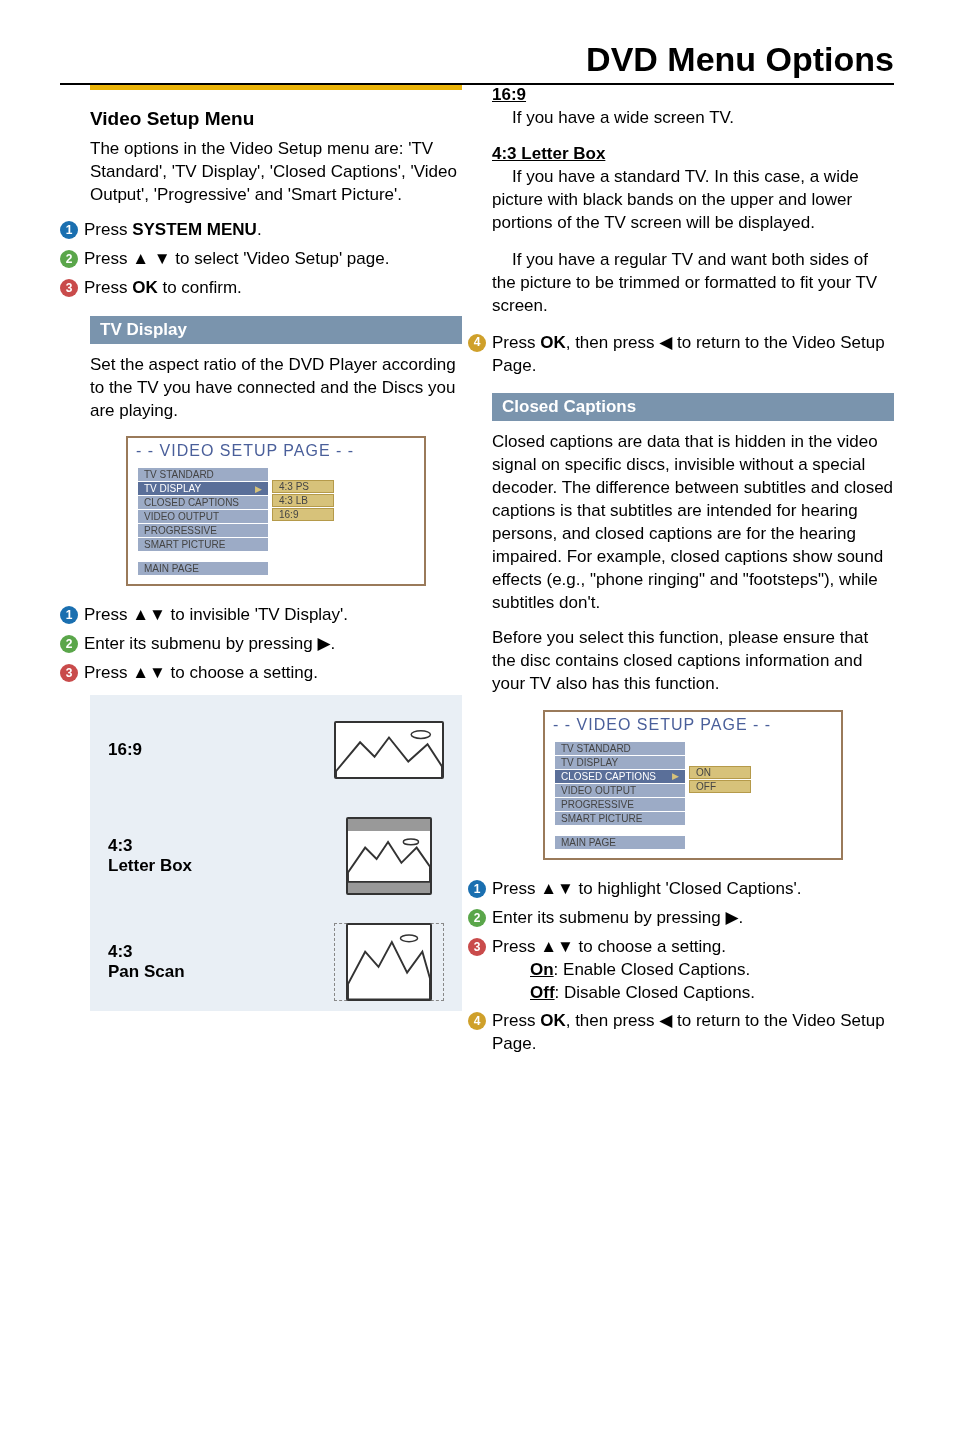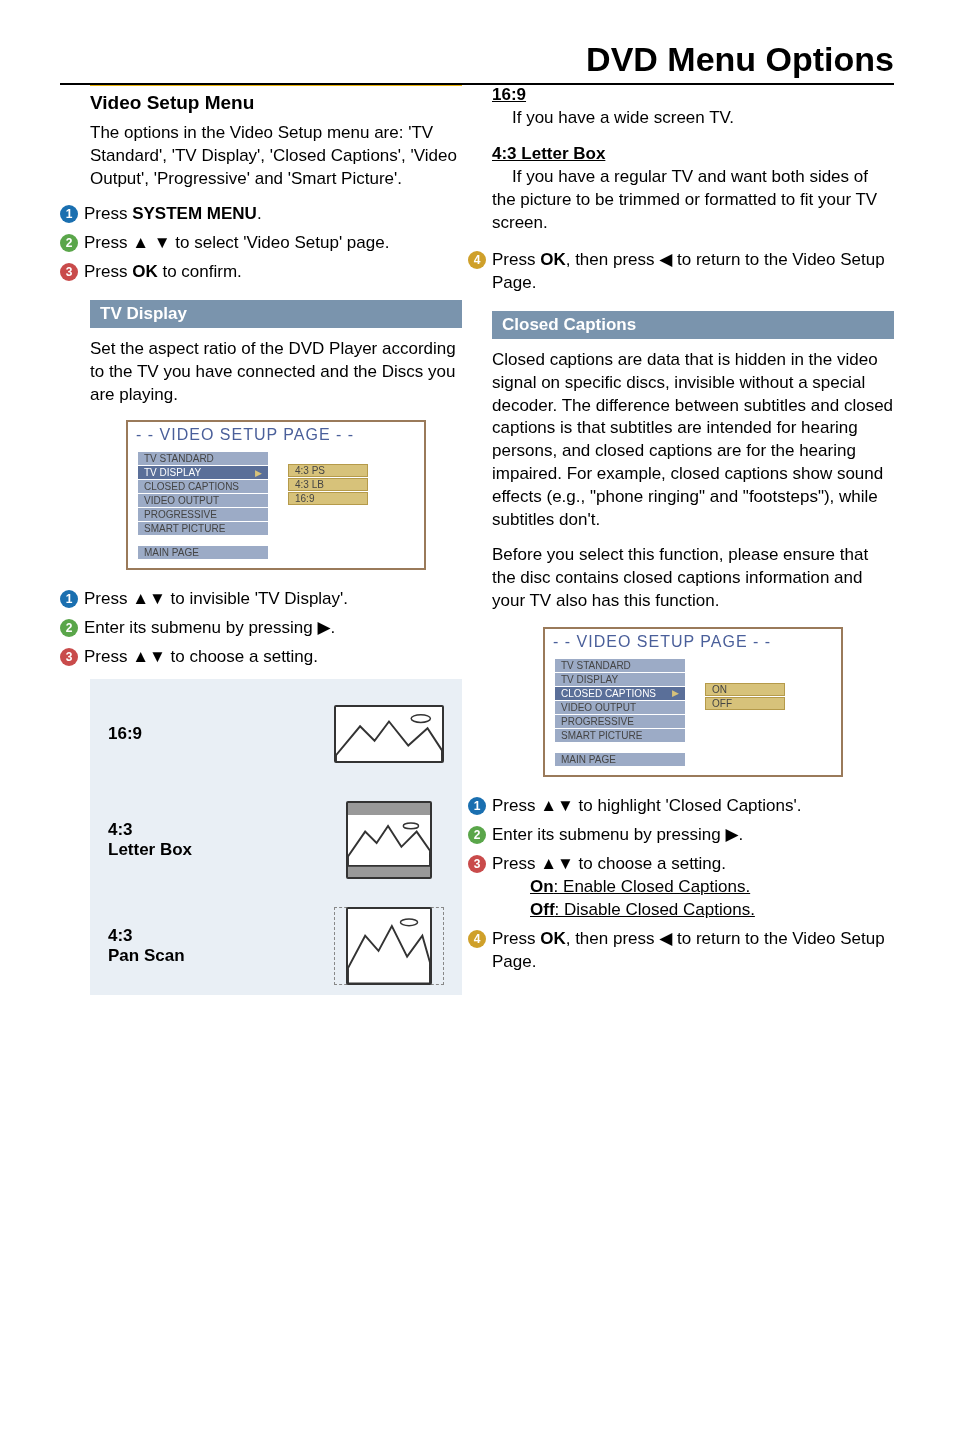--- a/index.html
+++ b/index.html
@@ -20,22 +20,22 @@
     padding-bottom: 4px;
   }
   .columns {
     display: flex;
     gap: 30px;
   }
   .col { flex: 1; }
   .section-title {
     font-size: 19px;
     font-weight: bold;
-    border-top: 1px solid #eab308;
-    padding-top: 6px;
+    border-top: 5px solid #eab308;
+    padding-top: 18px;
     margin-bottom: 8px;
   }
   .body-text {
     font-size: 17px;
     line-height: 1.35;
     margin-bottom: 12px;
   }
   .step {
     display: flex;
     align-items: flex-start;
@@ -84,21 +84,21 @@
     background: #fff;
     font-family: Arial, sans-serif;
     font-size: 11px;
   }
   .menu-screenshot .ms-title {
     color: #4a5f9a;
     letter-spacing: 1px;
     padding: 4px 0 8px 8px;
     font-size: 16px;
   }
-  .ms-body { display: flex; gap: 20px; padding: 0 10px 8px 10px; }
+  .ms-body { display: flex; gap: 4px; padding: 0 10px 8px 10px; }
   .ms-left { flex: 0 0 130px; }
   .ms-right { flex: 1; padding-top: 12px; }
   .ms-item {
     background: #9cabc6;
     color: #444;
     padding: 1px 6px;
     margin-bottom: 1px;
     font-size: 10px;
   }
   .ms-item.sel {
@@ -113,21 +113,21 @@
     font-size: 9px;
   }
   .ms-gap { height: 10px; }
   .ms-opt {
     background: #d7c27a;
     border: 1px solid #b59a4a;
     color: #444;
     padding: 0 6px;
     margin-bottom: 1px;
     font-size: 10px;
-    width: 80px;
+    width: 62px;
   }
   .option-u { text-decoration: underline; font-weight: bold; }
   .aspect-box {
     background: #e9eff5;
     margin-top: 10px;
     padding: 16px 18px 10px 18px;
   }
   .aspect-row {
     display: flex;
     justify-content: space-between;
@@ -155,21 +155,20 @@
   .tv-mountain {
     position: absolute;
     inset: 0;
     overflow: hidden;
   }
   .tv-bar { position: absolute; left:0; right:0; background: #999; }
   .colon-list {
     margin-left: 38px;
     font-size: 17px;
     line-height: 1.35;
-    text-decoration: underline;
   }
 </style>
 </head>
 <body>
 
 <div class="page-title">DVD Menu Options</div>
 
 <div class="columns">
 
   <div class="col">
@@ -281,20 +280,21 @@
         </div>
       </div>
     </div>
   </div>
 
   <div class="col">
     <div class="subheading-u">16:9</div>
     <div class="indent-block"><span class="first-indent"></span><span>If you have a wide screen TV.</span></div>
 
     <div class="subheading-u">4:3 Letter Box</div>
+    <div class="indent-block"><span class="first-indent"></span><span>If you have a standard TV. In this case, a wide picture with black bands on the upper and lower portions of the TV screen will be displayed.</span></div>
 
     <div class="indent-block"><span class="first-indent"></span><span>If you have a regular TV and want both sides of the picture to be trimmed or formatted to fit your TV screen.</span></div>
 
     <div class="step" style="margin-left:-24px;">
       <span class="step-num n4">4</span>
       <span>
         <span>Press </span><span class="b">OK</span><span>, then press ◀ to return to the Video Setup Page.</span>
       </span>
     </div>
 

